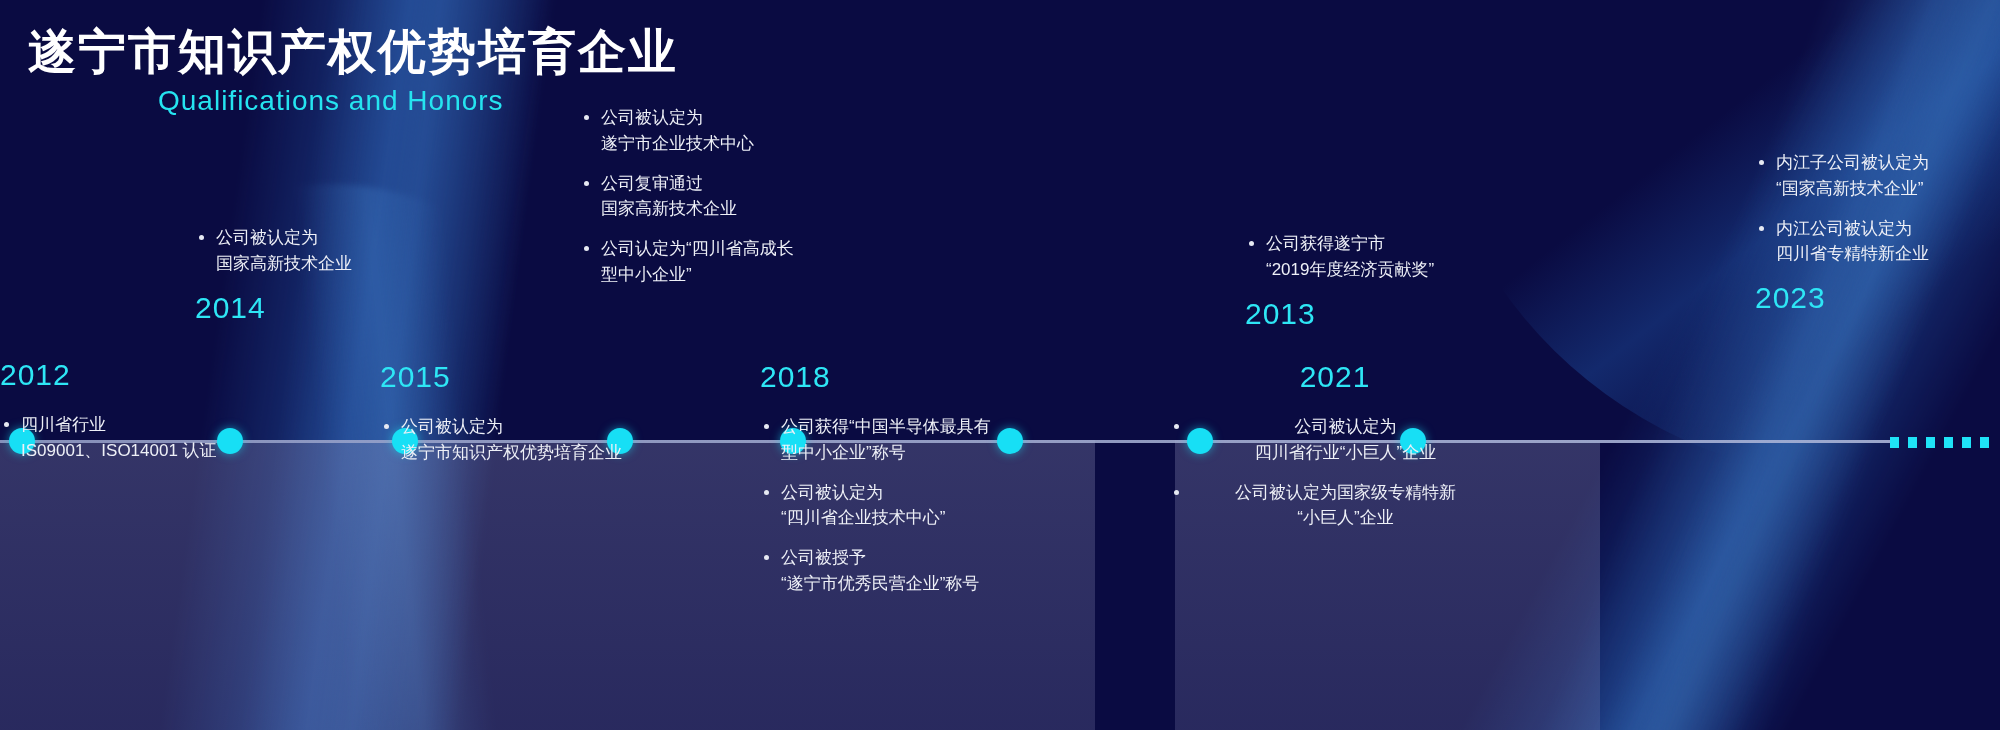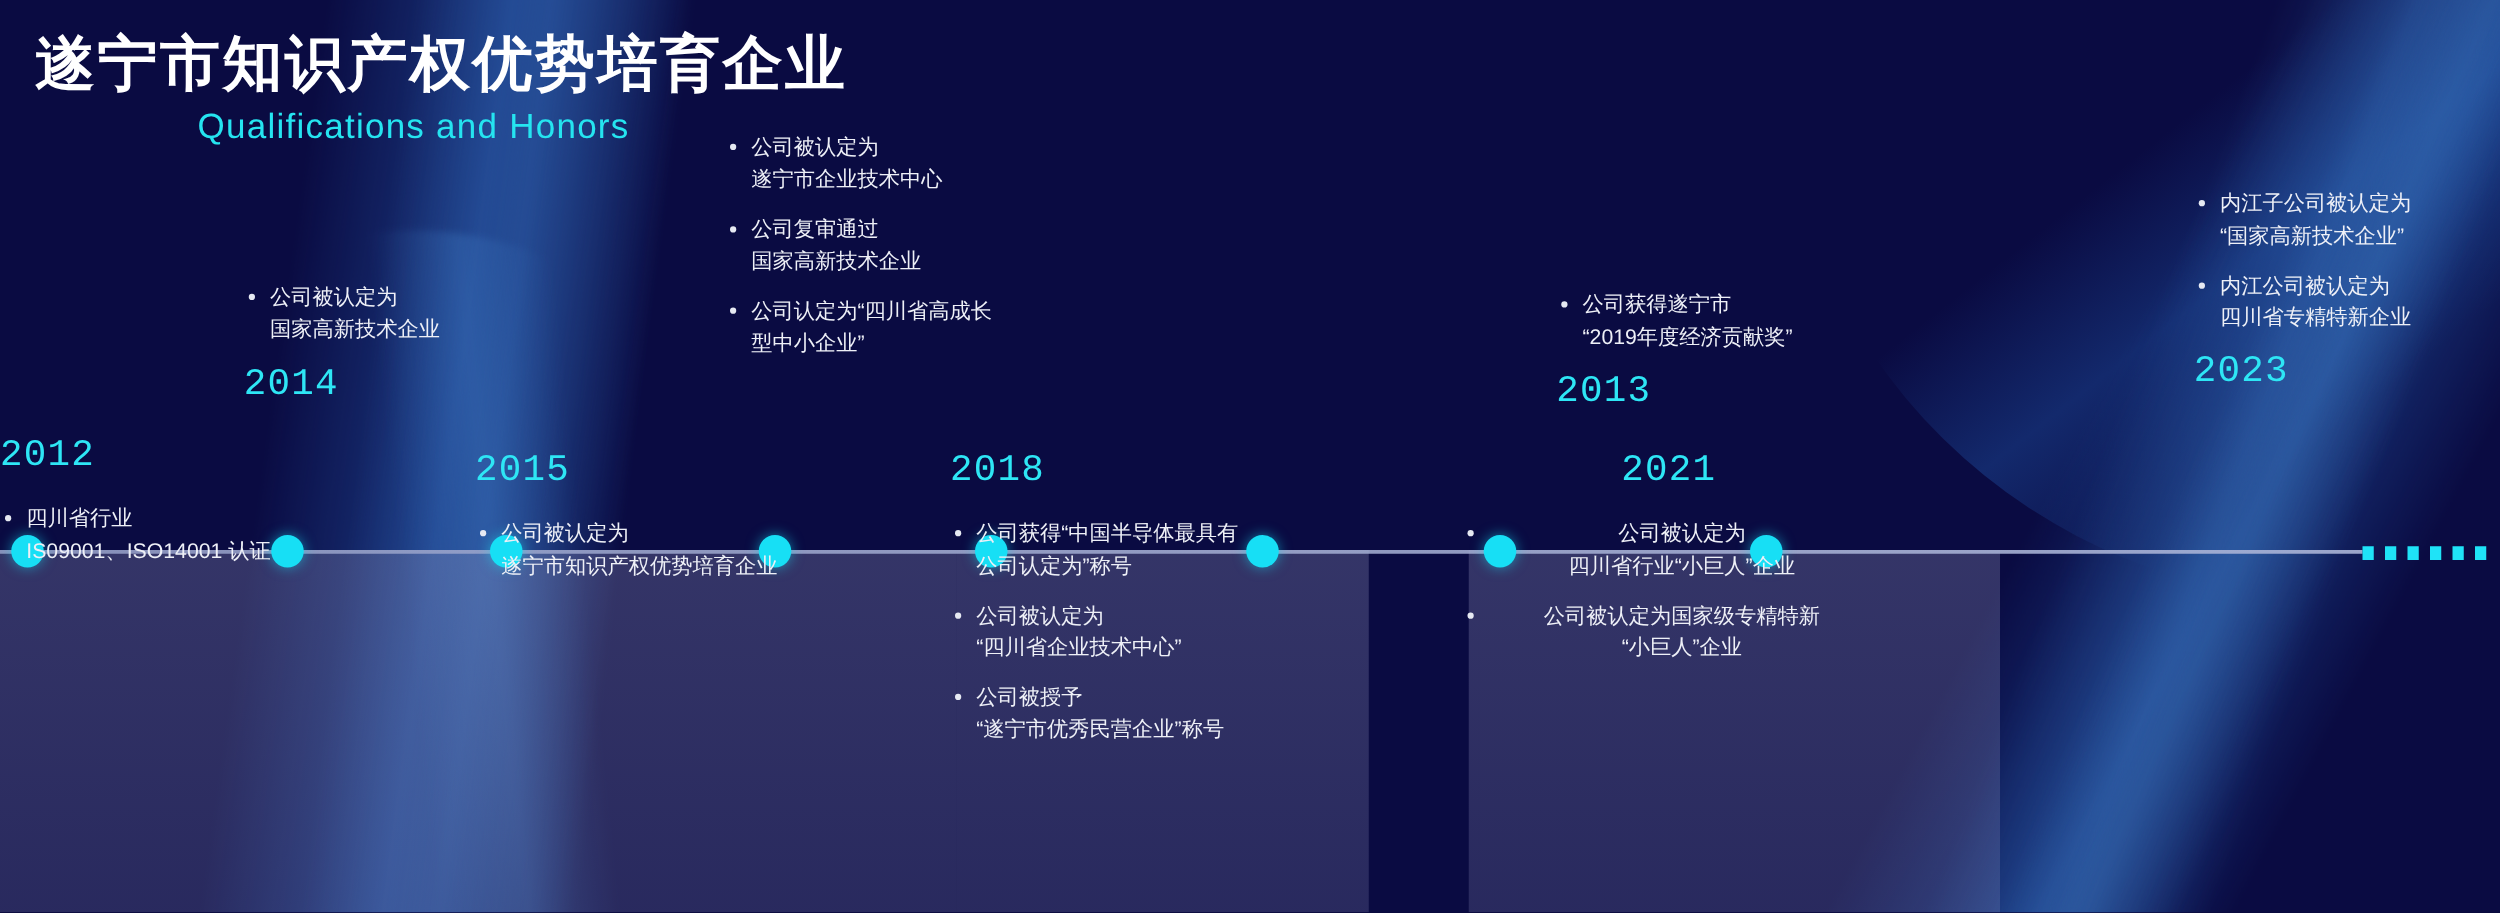--- a/index.html
+++ b/index.html
@@ -123,21 +123,20 @@
     z-index:2;
   }
 
   
   .block { position:absolute; z-index:8; }
   .year {
     color:#2ee6f5;
     font-size:30px;
     letter-spacing:1px;
     line-height:1;
-    font-family:Liberation Mono, monospace;
   }
   .bullets { list-style:none; margin:0; padding:0; }
   .bullets li {
     position:relative;
     color:#eef0f7;
     font-size:17px;
     line-height:1.52;
     padding-left:21px;
     margin-bottom:14px;
     white-space:pre-line;
@@ -198,21 +197,21 @@
       <div class="node" style="left: 230px;"></div>
       <div class="node" style="left: 405px;"></div>
       <div class="node" style="left: 620px;"></div>
       <div class="node" style="left: 793px;"></div>
       <div class="node" style="left: 1010px;"></div>
       <div class="node" style="left: 1200px;"></div>
       <div class="node" style="left: 1413px;"></div>
     </div>
 
   <div id="blocks">
-      <div class="block below" style="left: 0px; width: 330px; top: 350px;">
+      <div class="block below" style="left: 0px; width: 330px; top: 360px;">
         <div class="year">2012</div>
         <ul class="bullets">
           <li>四川省行业
 IS09001、ISO14001 认证</li>
         </ul>
       </div>
       <div class="block above" style="left: 195px; width: 330px; top: 225px;">
         <ul class="bullets">
           <li>公司被认定为
 国家高新技术企业</li>
@@ -233,21 +232,21 @@
           <li>公司复审通过
 国家高新技术企业</li>
           <li>公司认定为“四川省高成长
 型中小企业”</li>
         </ul>
       </div>
       <div class="block below" style="left: 760px; width: 300px; top: 362px;">
         <div class="year">2018</div>
         <ul class="bullets">
           <li>公司获得“中国半导体最具有
-公司认定为”称号</li>
+型中小企业”称号</li>
           <li>公司被认定为
 “四川省企业技术中心”</li>
           <li>公司被授予
 “遂宁市优秀民营企业”称号</li>
         </ul>
       </div>
       <div class="block above" style="left: 1245px; width: 330px; top: 231px;">
         <ul class="bullets">
           <li>公司获得遂宁市
 “2019年度经济贡献奖”</li>

